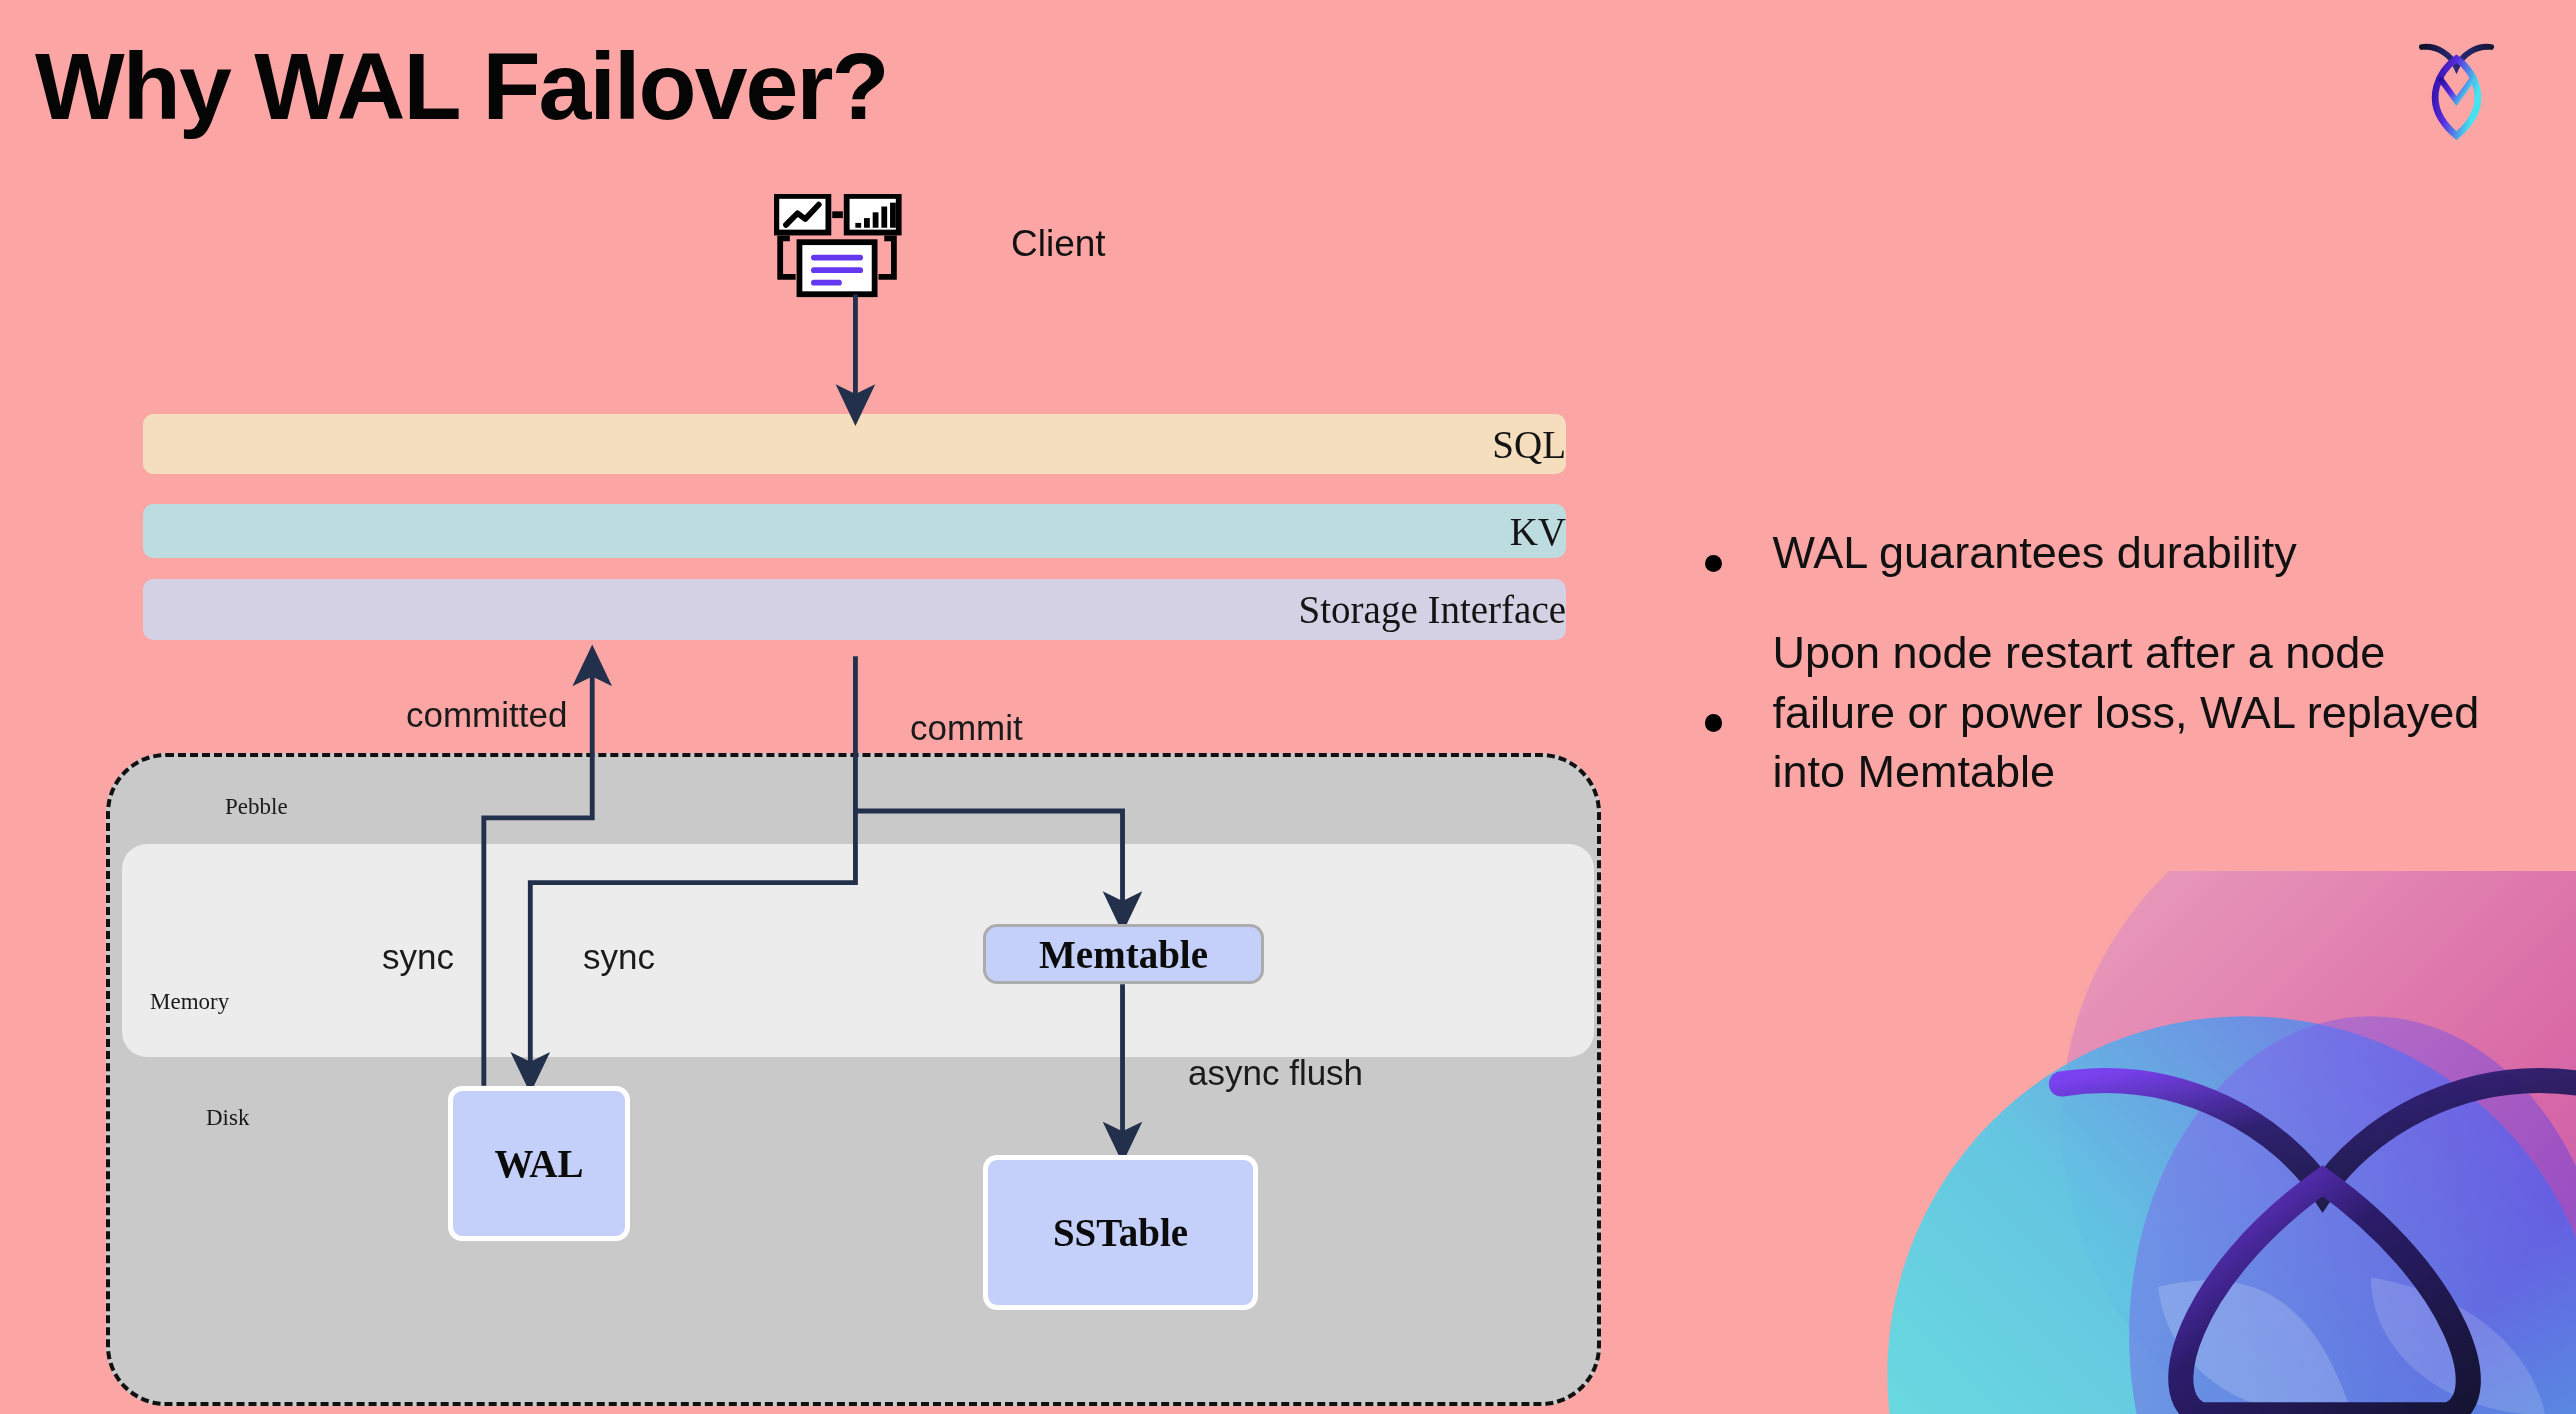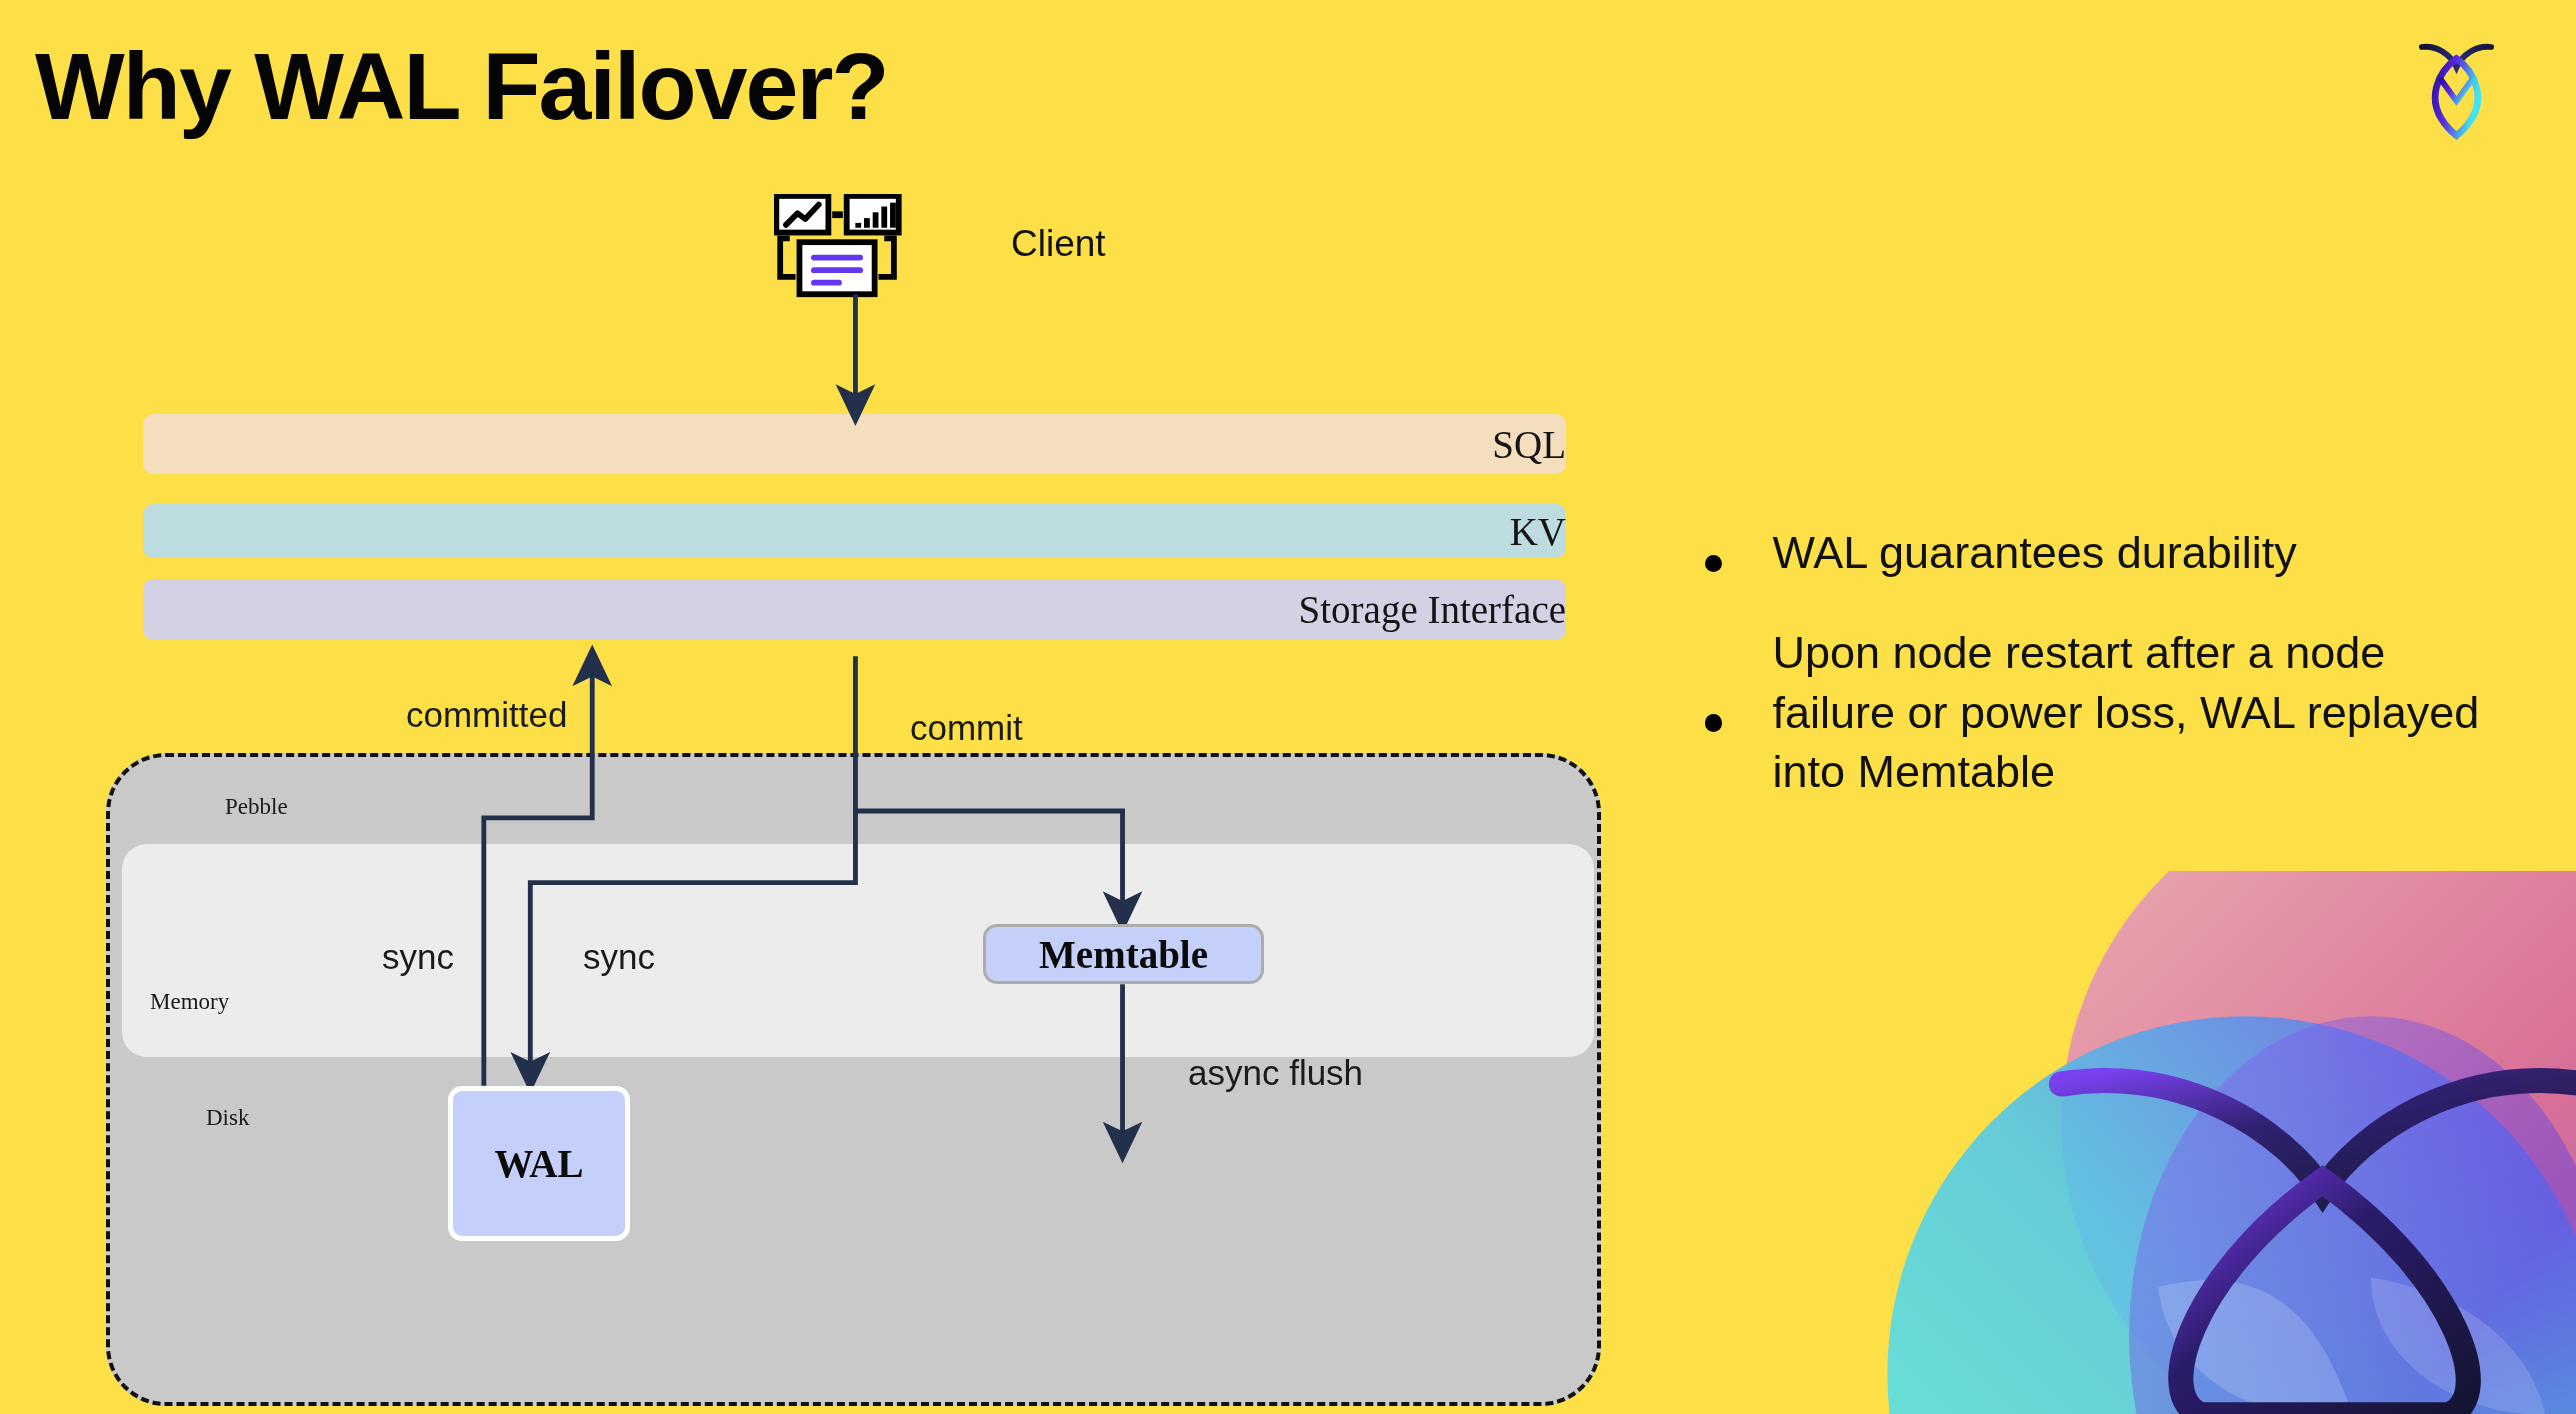--- a/index.html
+++ b/index.html
@@ -1,19 +1,19 @@
 <!DOCTYPE html>
 <html><head>
 <meta charset="utf-8">
 <style>
   html,body{margin:0;padding:0;background:#ffffff;}
   body{width:2576px;height:1415px;position:relative;overflow:hidden;
        font-family:"Liberation Sans", sans-serif;}
 
-  .slide{position:absolute;inset:0;background:#fde047;}
+  .slide{position:absolute;inset:0;background:#fca5a5;}
 
   
   #slide-title{
     position:absolute;left:35px;top:37px;
     font-family:"Liberation Sans", sans-serif;
     font-weight:bold;font-size:95px;letter-spacing:-1.9px;
     color:#050505;line-height:1.05;white-space:nowrap;
   }
 
   
@@ -197,20 +197,23 @@
 
       <path d="M1160,1017 L1160,1180" marker-end="url(#arrowhead)"></path>
     </g>
   </svg>
 
   <div class="node-box" id="node-memtable">
     <span>Memtable</span>
   </div>
   <div class="node-box" id="node-wal">
     <span>WAL</span>
+  </div>
+  <div class="node-box" id="node-sstable">
+    <span>SSTable</span>
   </div>
 
   <div class="edge-label" id="label-committed">committed</div>
   <div class="edge-label" id="label-commit">commit</div>
   <div class="edge-label" id="label-sync-1">sync</div>
   <div class="edge-label" id="label-sync-2">sync</div>
   <div class="edge-label" id="label-async-flush">async flush</div>
 
   <div id="bullet-list">
     <div class="bullet-row">

